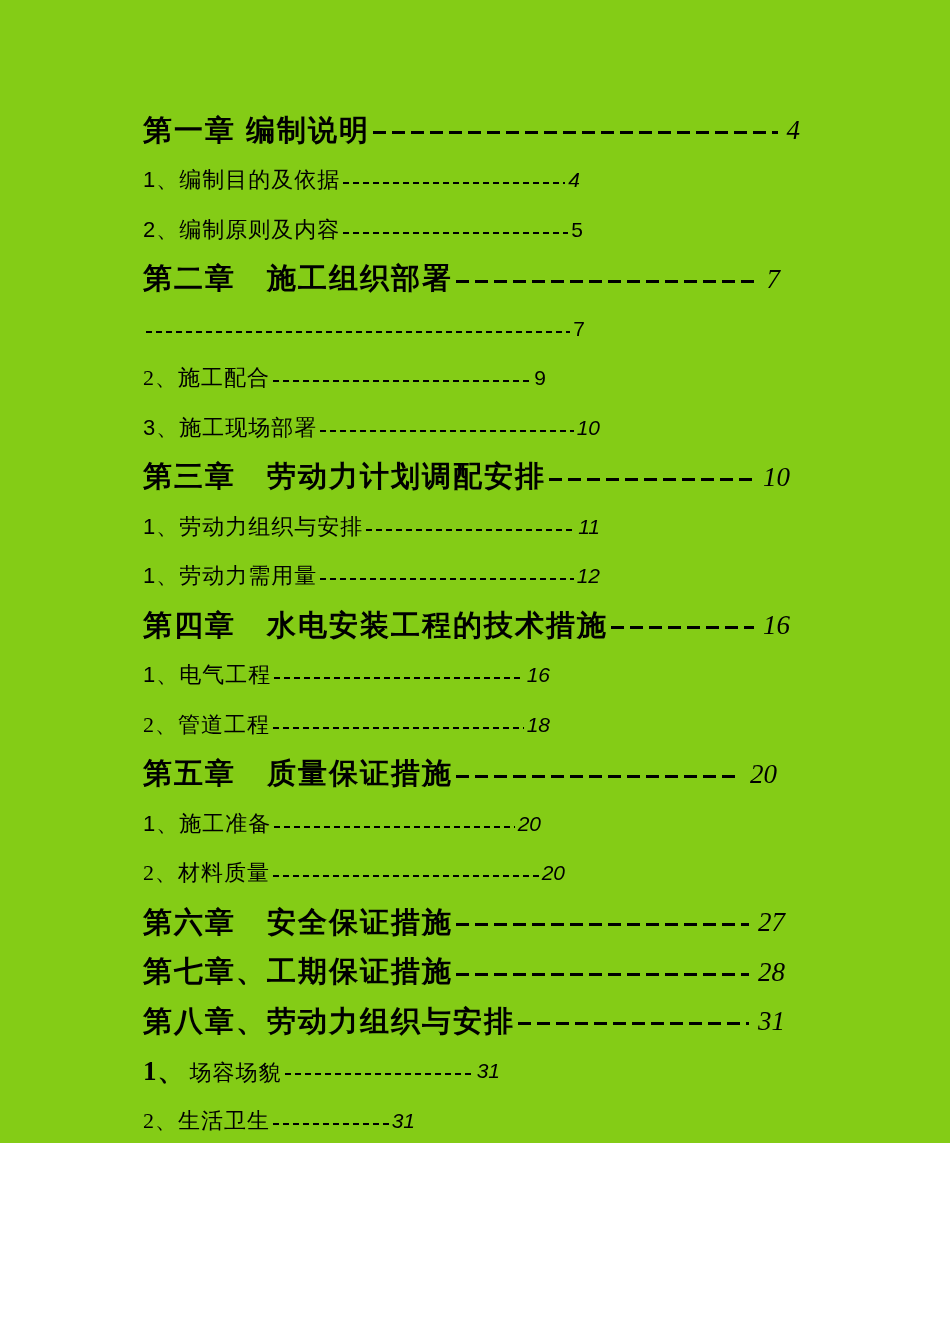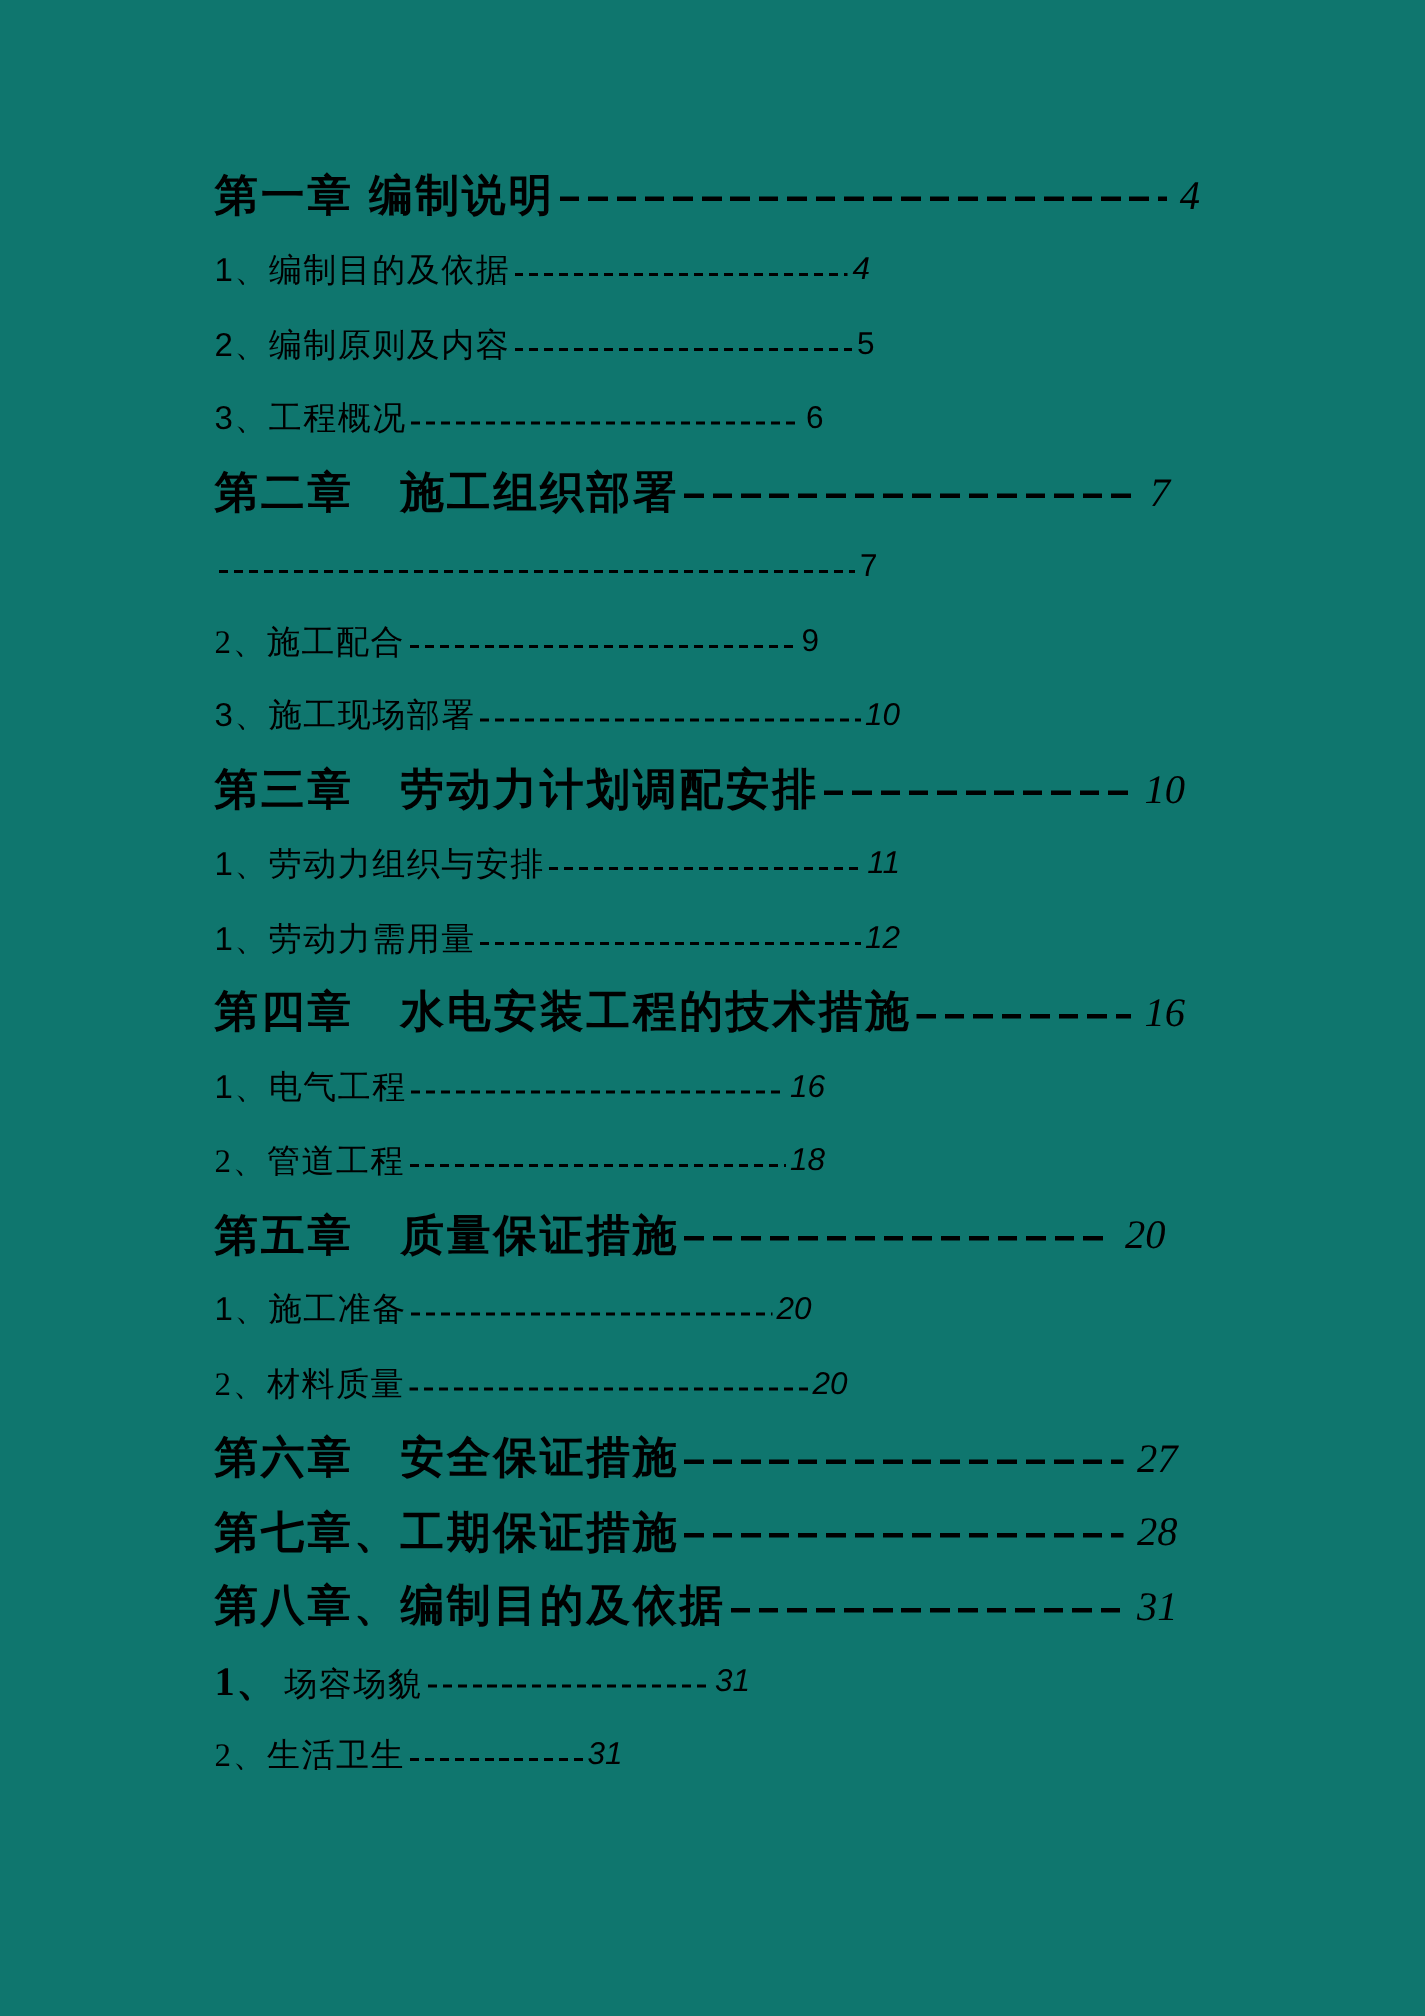--- a/index.html
+++ b/index.html
@@ -6,22 +6,22 @@
     margin: 0;
     padding: 0;
     background: #ffffff;
     width: 950px;
     height: 1344px;
     overflow: hidden;
   }
   .page {
     position: relative;
     width: 950px;
-    height: 1344px;
-    background: #0f766e;
+    height: 1143px;
+    background: #84cc16;
     color: #000000;
     box-sizing: border-box;
     padding: 106px 0 0 143px;
     font-family: "Liberation Sans", sans-serif;
   }
   .row {
     display: flex;
     align-items: center;
     height: 49.5px;
     width: var(--w, 450px);
@@ -94,25 +94,20 @@
     <span class="leader"></span>
     <span class="pagenum">4</span>
   </div>
 
   <div class="row upright-page" style="--w:440px">
     <span class="label">2、编制原则及内容</span>
     <span class="leader"></span>
     <span class="pagenum">5</span>
   </div>
 
-  <div class="row upright-page" style="--w:406px">
-    <span class="label">3、工程概况</span>
-    <span class="leader"></span>
-    <span class="pagenum">6</span>
-  </div>
 
   <div class="row chapter" style="--w:637px">
     <span class="label">第二章　施工组织部署</span>
     <span class="leader"></span>
     <span class="pagenum">7</span>
   </div>
 
   <div class="row upright-page" style="--w:442px">
     <span class="leader"></span>
     <span class="pagenum">7</span>
@@ -190,21 +185,21 @@
     <span class="pagenum">27</span>
   </div>
 
   <div class="row chapter" style="--w:642px">
     <span class="label">第七章、工期保证措施</span>
     <span class="leader"></span>
     <span class="pagenum">28</span>
   </div>
 
   <div class="row chapter" style="--w:642px">
-    <span class="label">第八章、编制目的及依据</span>
+    <span class="label">第八章、劳动力组织与安排</span>
     <span class="leader"></span>
     <span class="pagenum">31</span>
   </div>
 
   <div class="row" style="--w:357px">
     <span class="label"><span class="prefix-big">1、</span><span>场容场貌</span></span>
     <span class="leader"></span>
     <span class="pagenum">31</span>
   </div>
 

